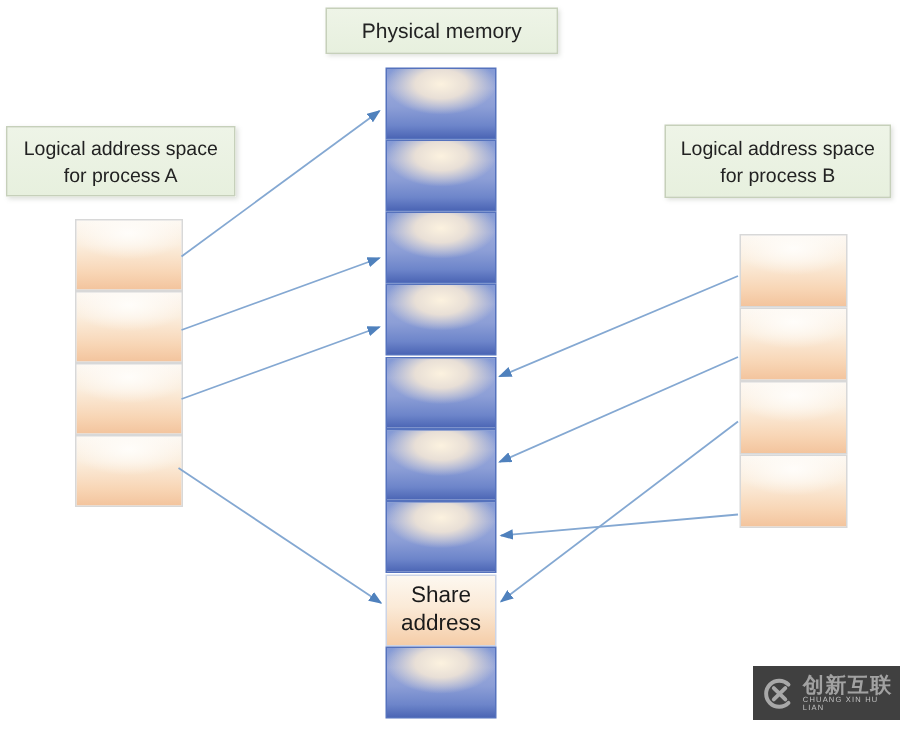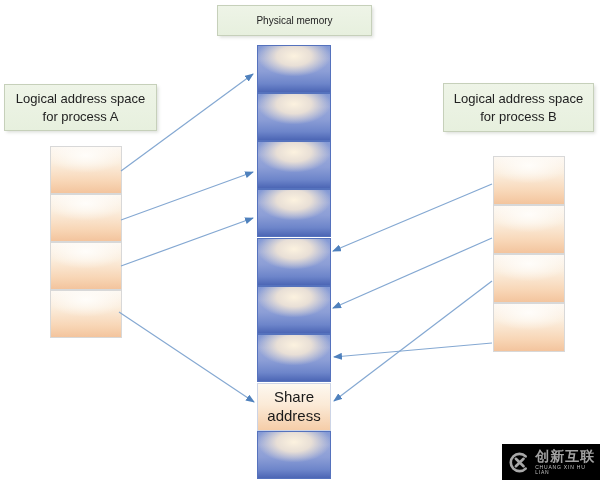--- a/index.html
+++ b/index.html
@@ -9,21 +9,21 @@
   }
   .label-box{
     position:absolute;
     background:linear-gradient(180deg,#eef4e7 0%,#e7f0de 100%);
     border:1px solid #c6d0ba;
     box-shadow:1.5px 1.5px 3px rgba(120,130,110,0.25);
     color:#222;
     display:flex;align-items:center;justify-content:center;
     text-align:center;white-space:pre-line;line-height:1.35;
   }
-  .label-phys{left:217px;top:5px;width:153px;height:29px;font-size:10px;}
+  .label-phys{left:217px;top:5px;width:153px;height:29px;font-size:14px;}
   .label-a{left:4px;top:84px;width:151px;height:45px;font-size:13px;}
   .label-b{left:443px;top:83px;width:149px;height:47px;font-size:13px;}
 
   .pblock{
     position:absolute;left:257px;width:72px;height:46px;
     border:1px solid #5572bd;
     background:
       radial-gradient(ellipse 75% 65% at 50% 22%, #fcf2df 0%, #e8dfd6 32%, rgba(232,223,214,0) 68%),
       linear-gradient(180deg,#8399d5 0%,#9aa9da 28%,#8c9ed6 55%,#6d85ca 82%,#4c66b5 100%);
   }
@@ -40,21 +40,21 @@
     position:absolute;left:257px;width:72px;height:46px;top:383px;
     border:1px solid #ccd4e6;
     background:linear-gradient(180deg,#fdf8f0 0%,#fbead7 45%,#f5cda8 100%);
     display:flex;align-items:center;justify-content:center;
     text-align:center;white-space:pre-line;
     font-size:15px;color:#1a1a1a;line-height:1.25;
   }
   svg.arrows{position:absolute;left:0;top:0;width:600px;height:488px;pointer-events:none;}
   .wm{
     position:absolute;left:502px;top:444px;width:98px;height:36px;
-    background:#000000;display:flex;align-items:center;gap:4px;
+    background:#404040;display:flex;align-items:center;gap:4px;
     padding-left:5px;box-sizing:border-box;
   }
   .wm-text{display:flex;flex-direction:column;line-height:1;}
   .wm-cn{font-size:14px;font-weight:bold;color:#a2a2a2;letter-spacing:1px;}
   .wm-en{font-size:5px;color:#c2c2c2;letter-spacing:0.8px;margin-top:2px;}
 </style>
 </head>
 <body>
 
 <div class="canvas">

